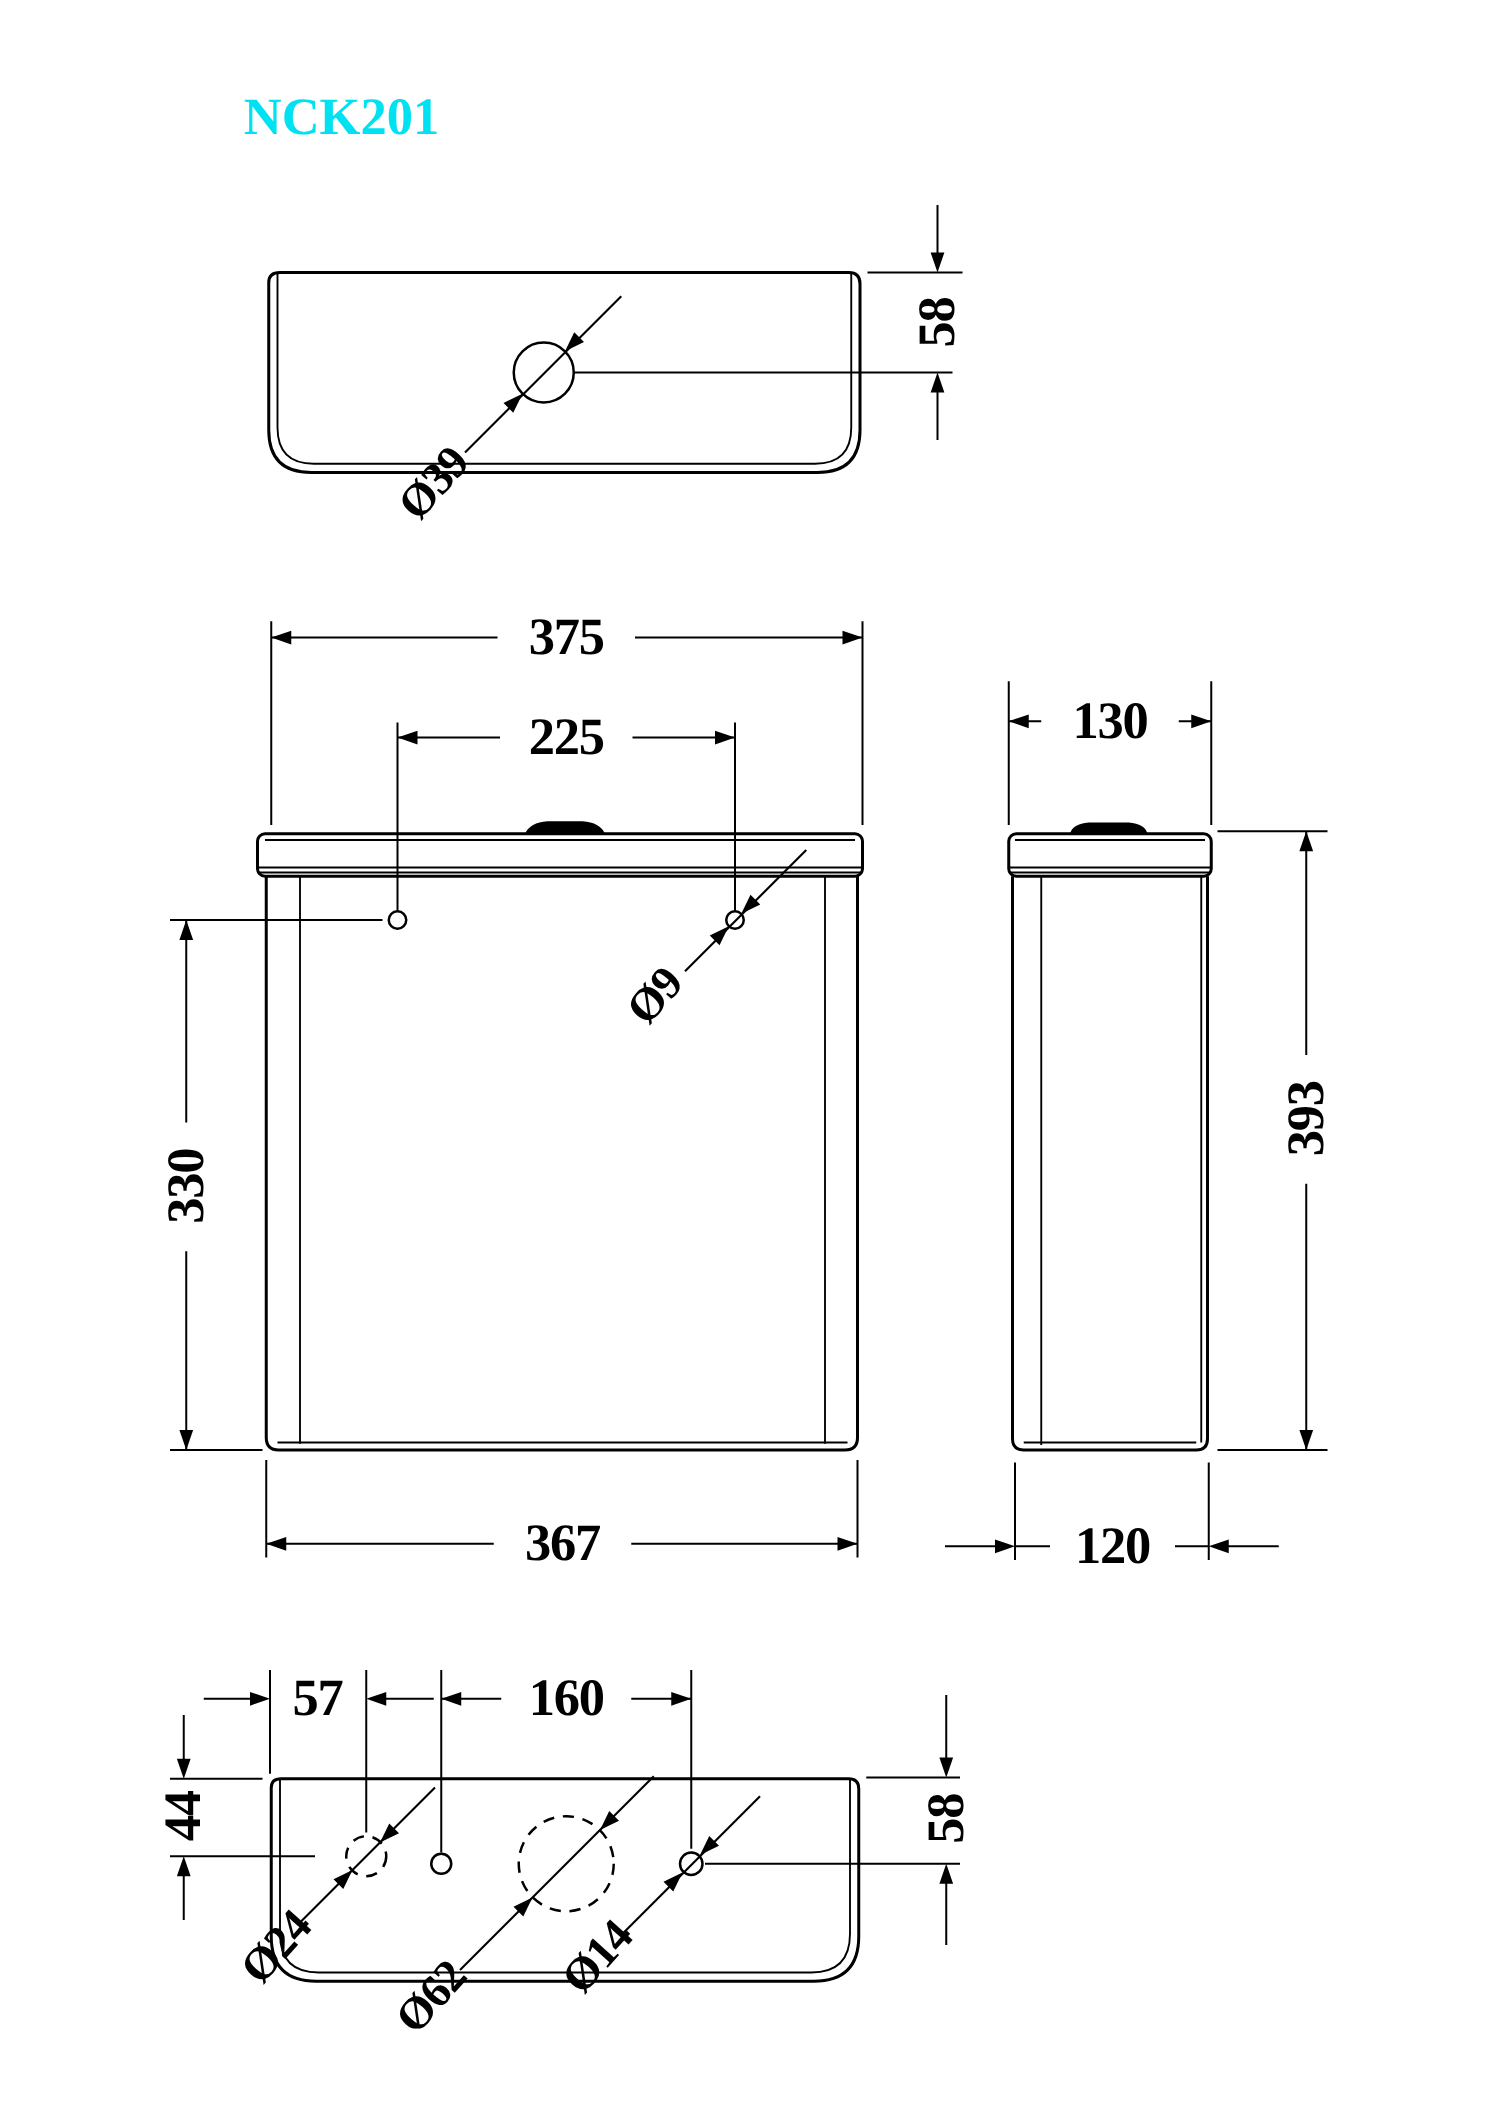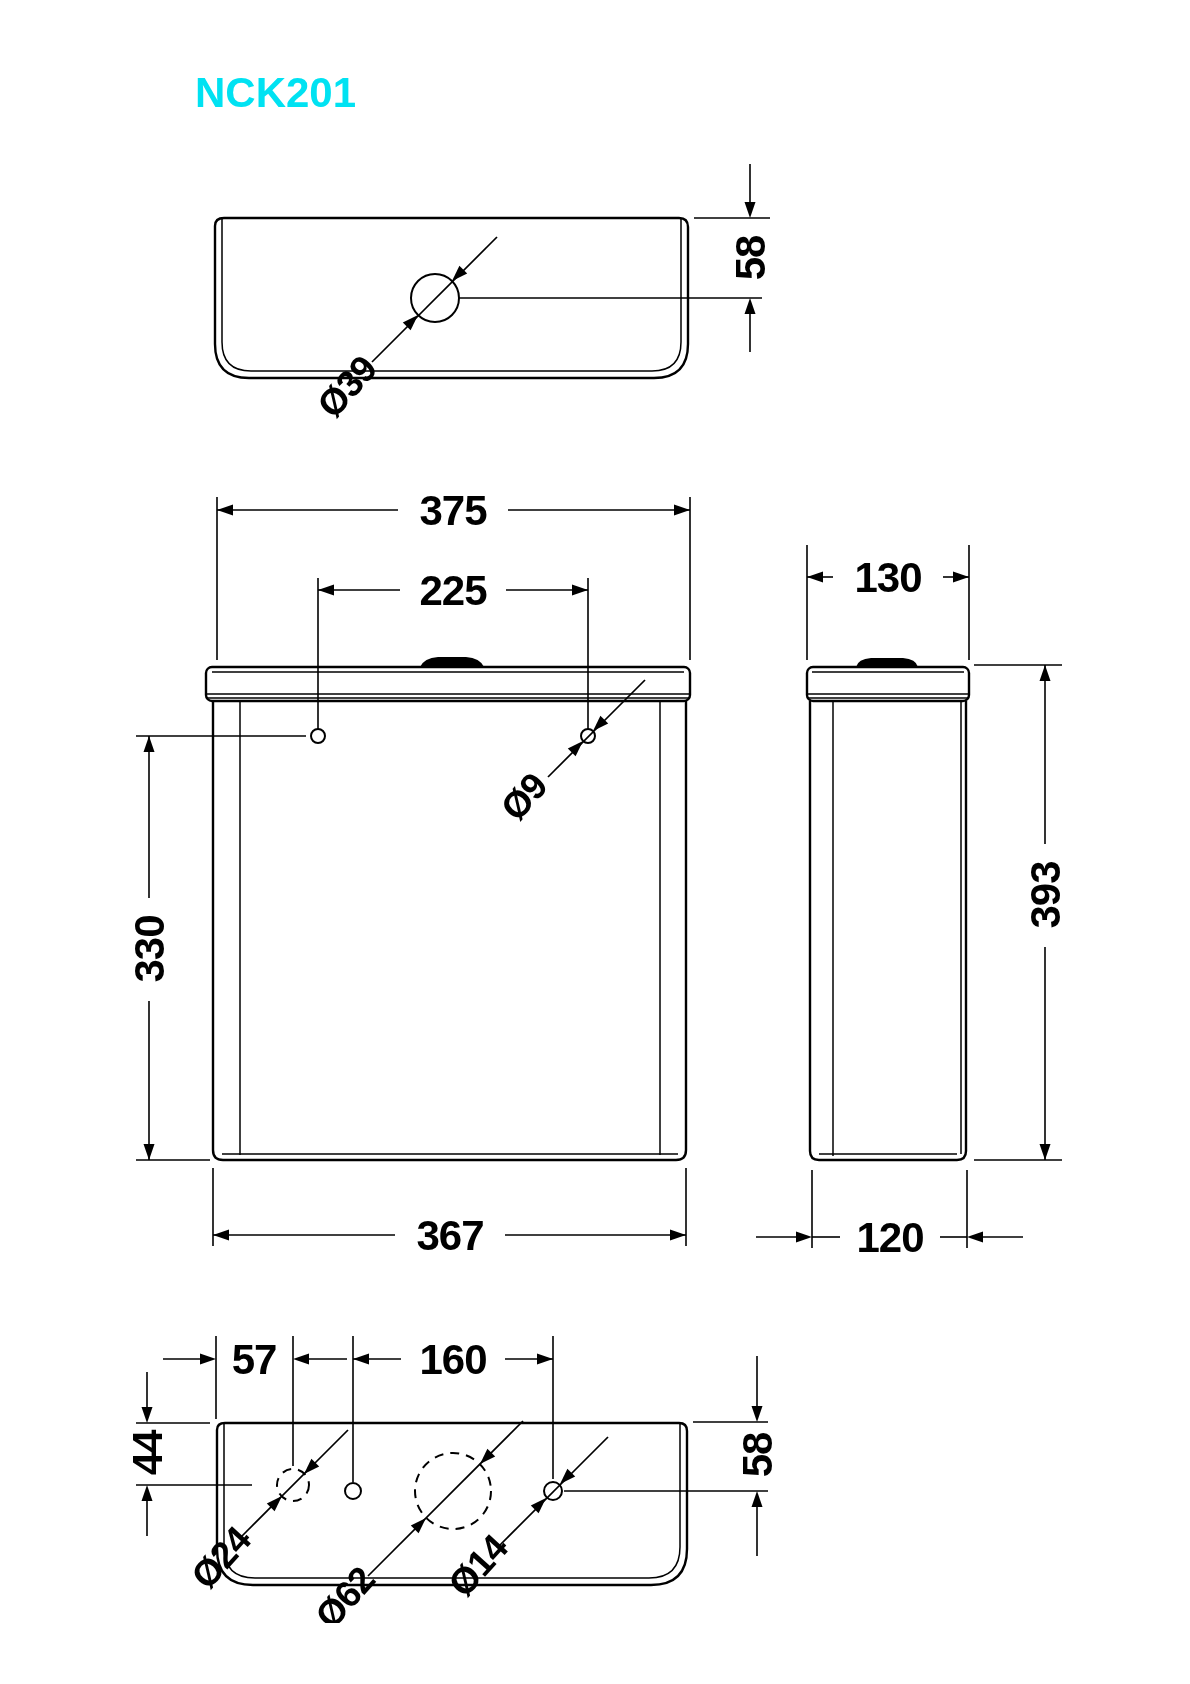--- a/index.html
+++ b/index.html
@@ -1,17 +1,17 @@
 <!DOCTYPE html>
 <html><head>
 <meta charset="utf-8">
 <style>
   html,body{margin:0;padding:0;background:#ffffff;}
   .page{position:relative;width:1190px;height:1623px;background:#ffffff;overflow:hidden;
-        font-family:Liberation Sans, sans-serif;}
+        font-family:Liberation Serif, serif;}
   svg{position:absolute;left:0;top:0;}
   .outline{fill:none;stroke:#000;stroke-width:2.4;stroke-linejoin:round;}
   .thin{fill:none;stroke:#000;stroke-width:1.5;}
   .dim{fill:none;stroke:#000;stroke-width:1.6;}
   .leader{fill:none;stroke:#000;stroke-width:1.7;}
   .hole{fill:none;stroke:#000;stroke-width:2;}
   .holesmall{fill:none;stroke:#000;stroke-width:2;}
   .dashed{fill:none;stroke:#000;stroke-width:2;stroke-dasharray:9 7;}
   .arrow{fill:#000;stroke:none;}
   .dimtext{font-weight:bold;font-size:42px;fill:#000;letter-spacing:-1px;}

